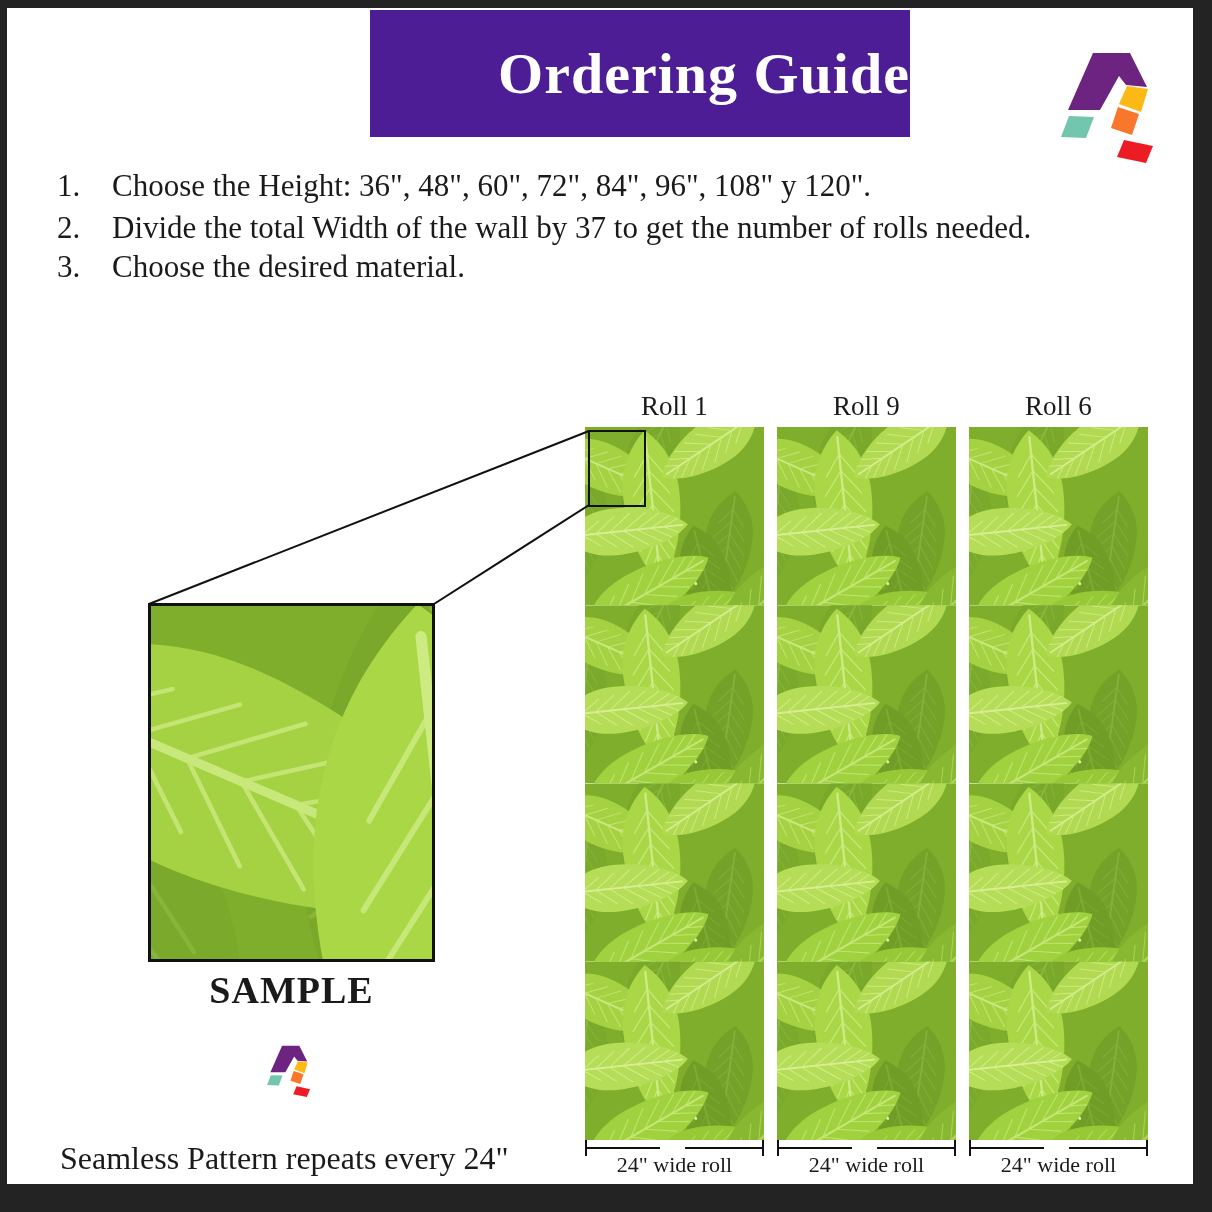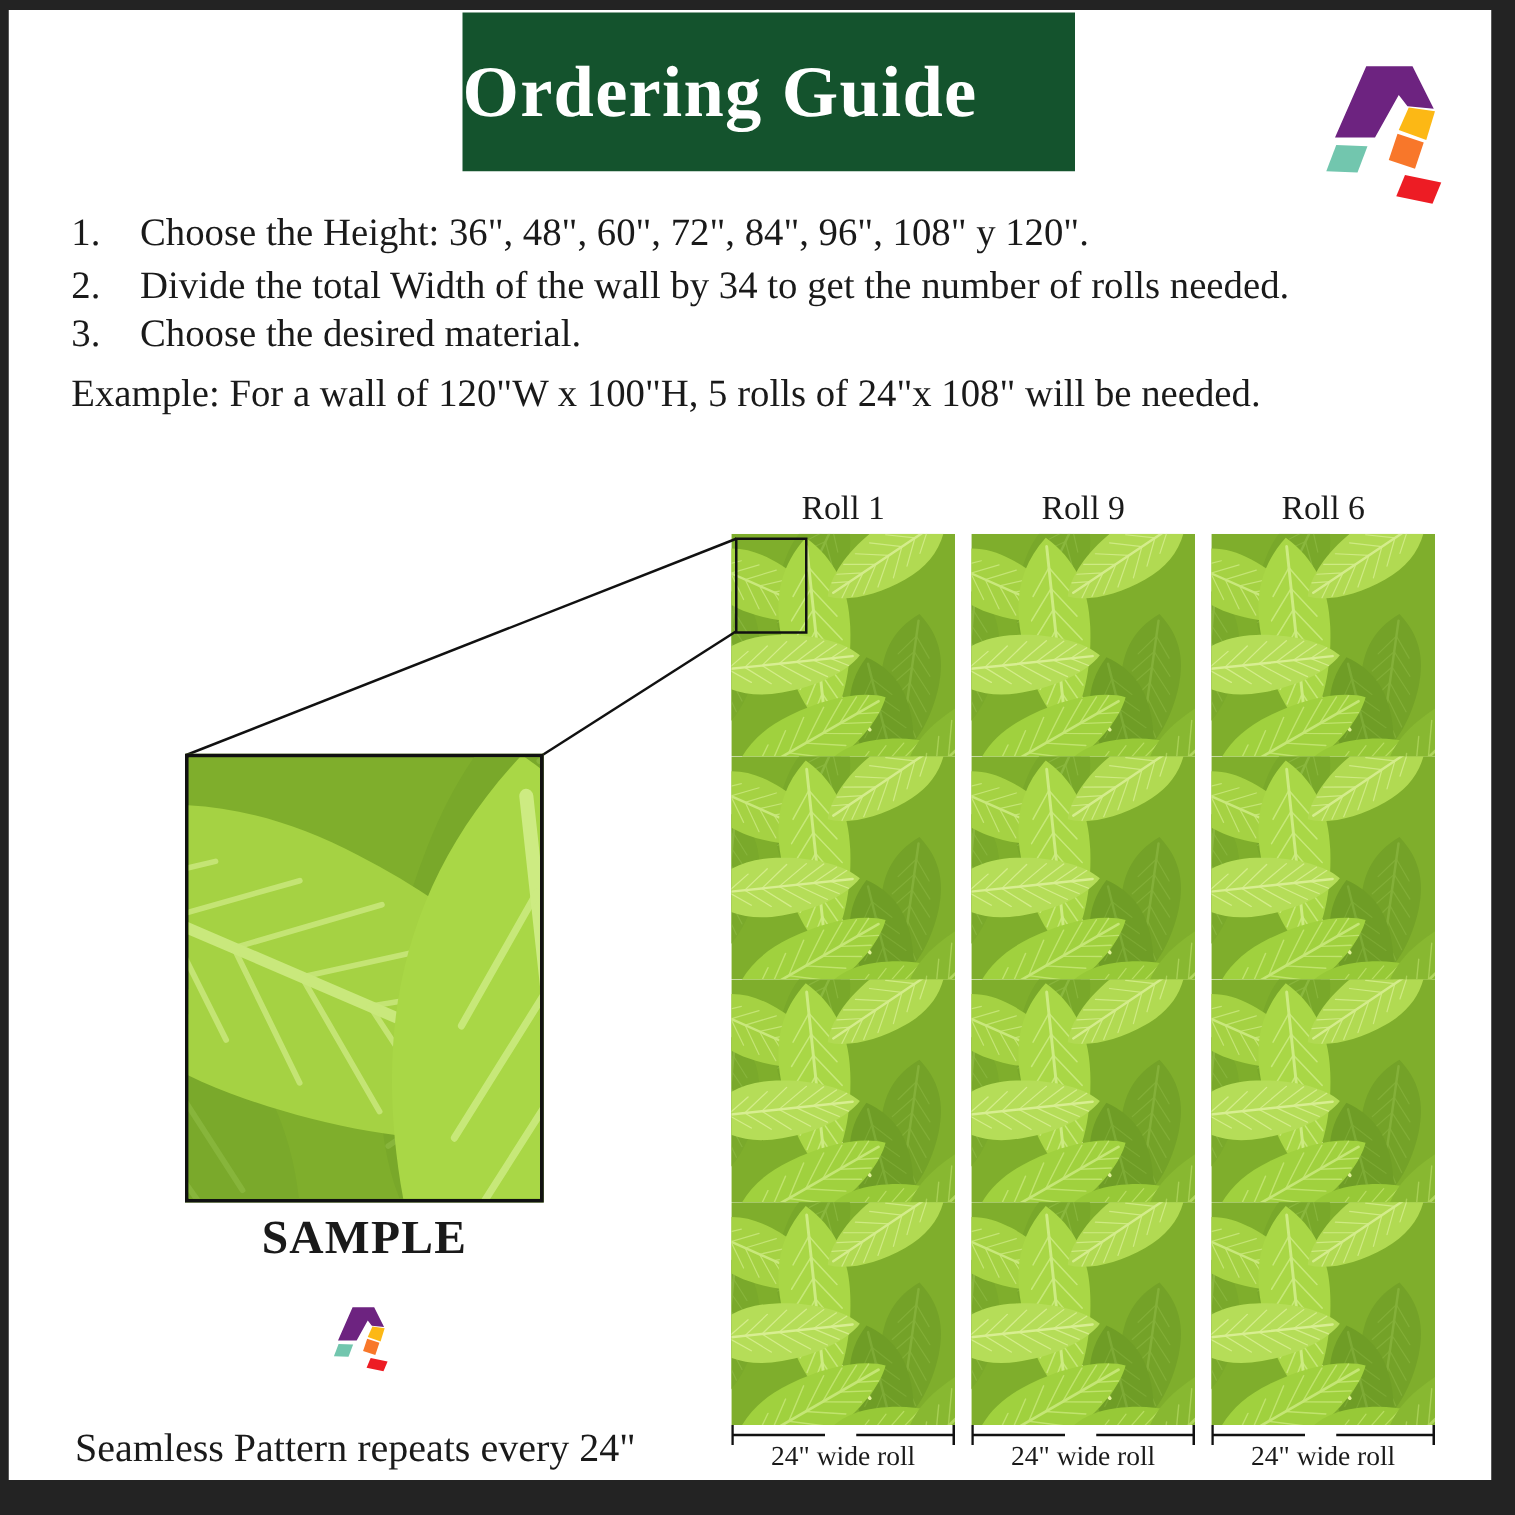--- a/index.html
+++ b/index.html
@@ -5,22 +5,22 @@
   html,body{margin:0;padding:0;background:#232323;}
   .canvas{
     position:relative;width:1212px;height:1212px;background:#ffffff;
     overflow:hidden;font-family:"Liberation Serif","DejaVu Serif",serif;color:#1a1a1a;
   }
   .frame{
     position:absolute;inset:0;box-sizing:border-box;z-index:40;pointer-events:none;
     border-style:solid;border-color:#232323;border-width:8px 19px 28px 7px;
   }
   .header{
-    position:absolute;left:370px;top:10px;width:490px;height:127px;background:#14532d;
-    display:flex;align-items:center;justify-content:flex-start;z-index:2;
+    position:absolute;left:370px;top:10px;width:540px;height:127px;background:#4c1d95;
+    display:flex;align-items:center;justify-content:flex-end;z-index:2;
   }
   .header span{color:#fff;font-weight:bold;font-size:58px;letter-spacing:1px;}
   .logo-large{position:absolute;left:1050px;top:45px;width:120px;height:120px;z-index:2;}
   .logo-small{position:absolute;left:262px;top:1042px;width:56px;height:56px;z-index:2;}
   .instr-row{position:absolute;left:57px;display:flex;font-size:31px;line-height:38px;white-space:nowrap;z-index:2;}
   .instr-num{width:55px;flex:0 0 55px;}
   .row1{top:167px;}.row2{top:209px;}.row3{top:248px;}
   .example{position:absolute;left:57px;top:296px;font-size:31px;line-height:38px;white-space:nowrap;z-index:2;}
   .remember{position:absolute;left:57px;top:342px;font-size:34px;line-height:40px;font-weight:bold;white-space:nowrap;z-index:2;}
   .roll-label{position:absolute;top:391px;width:179px;text-align:center;font-size:27px;z-index:2;}
@@ -120,27 +120,26 @@
   <svg class="logo-large" viewBox="0 0 120 120">
     <use href="#brand-mark"></use>
   </svg>
 
   <div class="instr-row row1">
     <span class="instr-num">1.</span>
     <span>Choose the Height: 36", 48", 60", 72", 84", 96", 108" y 120".</span>
   </div>
   <div class="instr-row row2">
     <span class="instr-num">2.</span>
-    <span>Divide the total Width of the wall by 34 to get the number of rolls needed.</span>
+    <span>Divide the total Width of the wall by 37 to get the number of rolls needed.</span>
   </div>
   <div class="instr-row row3">
     <span class="instr-num">3.</span>
     <span>Choose the desired material.</span>
   </div>
-  <div class="example">Example: For a wall of 120"W x 100"H, 5 rolls of 24"x 108" will be needed.</div>
 
   <div class="roll-label r1">Roll 1</div>
   <div class="roll-label r2">Roll 9</div>
   <div class="roll-label r3">Roll 6</div>
 
   <div class="roll r1">
     <svg width="179" height="713" viewBox="0 0 179 713">
       <svg x="0" y="0" width="179" height="178.25" viewBox="0 0 100 100" preserveAspectRatio="none">
           <use href="#leaf-tile"></use>
         </svg>

